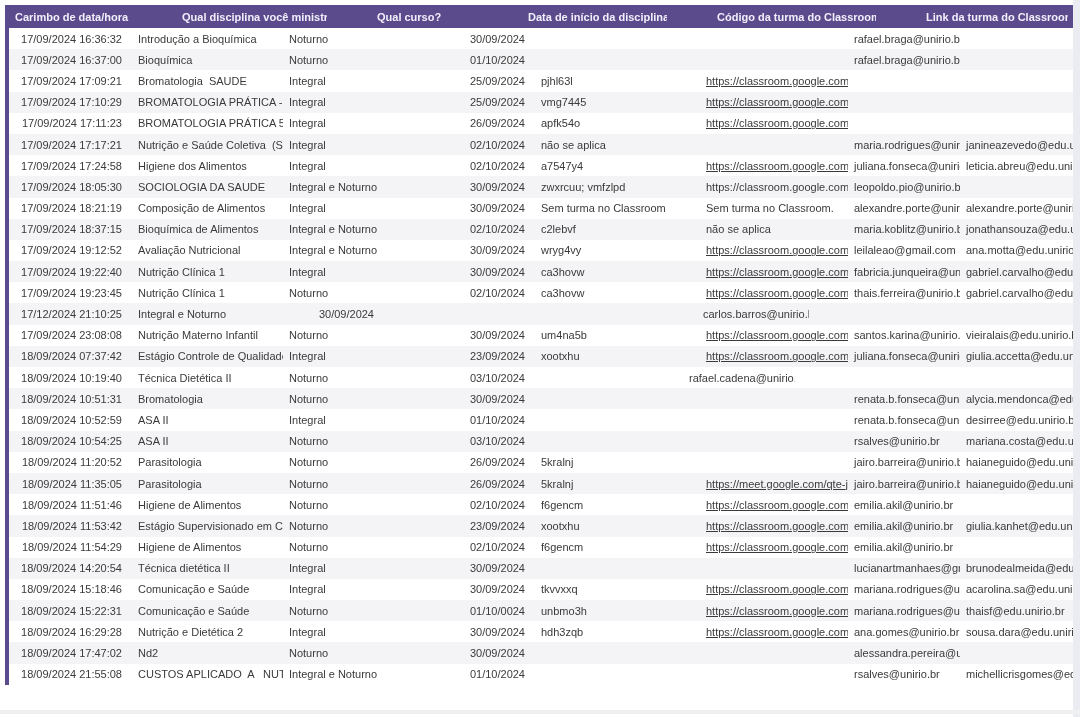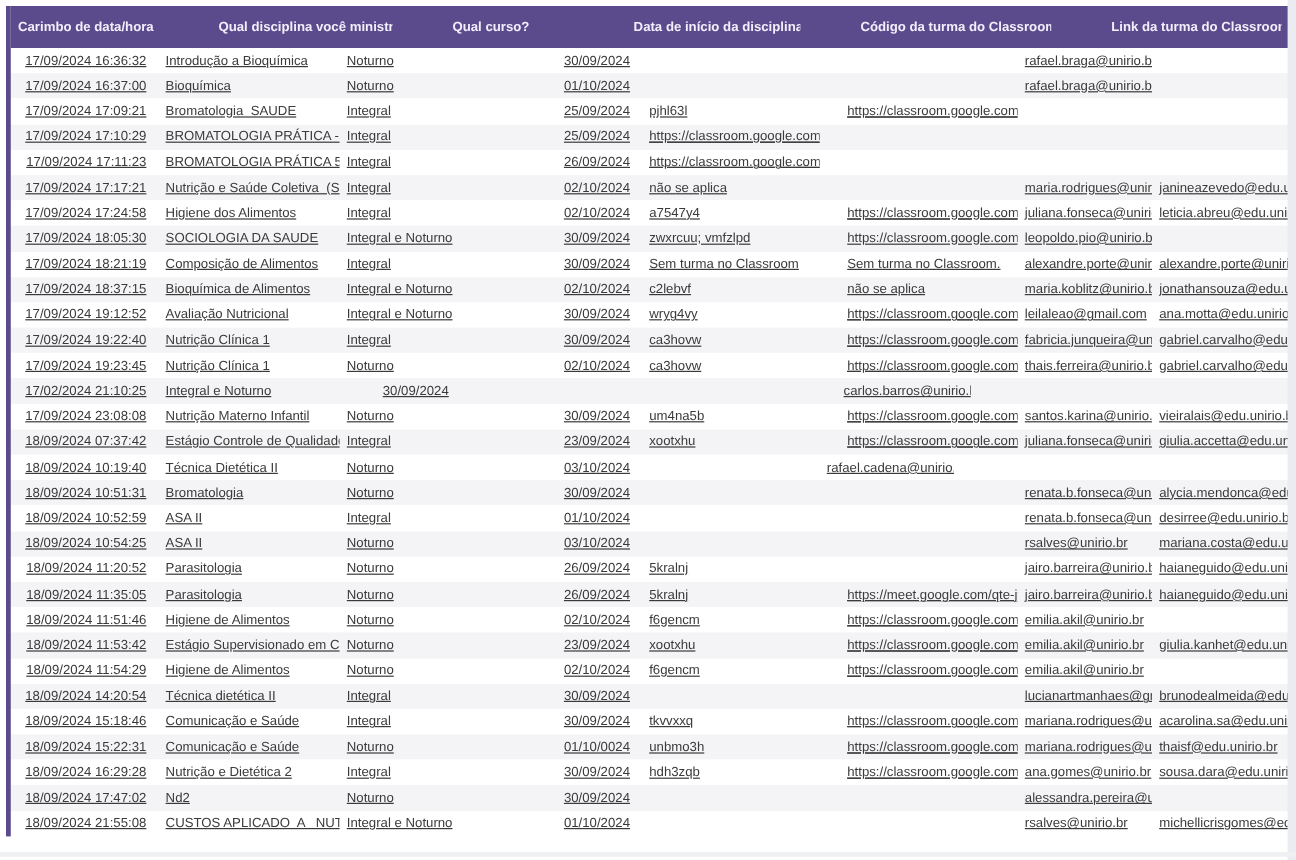--- a/index.html
+++ b/index.html
@@ -7,24 +7,24 @@
     width:1080px;height:717px;position:relative;overflow:hidden;
     font-family:"Liberation Sans","DejaVu Sans",sans-serif;
     color:var(--text,#3a3a3a);
   }
   .sheet{
     position:absolute;left:5px;top:5px;width:1069px;
     border-left:4px solid var(--header-bg,#5c4b8c);
     box-sizing:border-box;background:#ffffff;overflow:hidden;
   }
   .header-row{
-    display:flex;height:35px;background:var(--header-bg,#5c4b8c);
+    display:flex;height:23px;background:var(--header-bg,#5c4b8c);
     color:var(--header-text,#f2effc);font-weight:bold;gap:44px;
   }
-  .trow{display:flex;height:21.2px;background:#ffffff;text-decoration:underline;}
+  .trow{display:flex;height:21.2px;background:#ffffff;}
   .trow.even{background:var(--row-stripe,#f4f4f6);}
   .cell{
     box-sizing:border-box;padding:0 6px;white-space:pre;overflow:hidden;
     display:flex;align-items:center;font-size:11px;flex:none;
   }
   .hcell{font-size:11px;}
   .right{justify-content:flex-end;padding-right:10px;}
   .c0{width:123px}.c1{width:151px}.c2{width:107px}.c3{width:145px}
   .c4{width:165px}.c5{width:148px}.c6{width:112px}.c7{width:114px}
   a.lnk{color:var(--text,#3a3a3a);text-decoration:underline;cursor:pointer;}
@@ -81,29 +81,31 @@
         <div class="cell c4">pjhl63l</div>
         <div class="cell c5"><a class="lnk">https://classroom.google.com/c/N</a></div>
         <div class="cell c6"></div>
         <div class="cell c7"></div>
       </div>
       <div class="trow even">
         <div class="cell c0 right">17/09/2024 17:10:29</div>
         <div class="cell c1">BROMATOLOGIA PRÁTICA - 4a FEIR</div>
         <div class="cell c2">Integral</div>
         <div class="cell c3 right">25/09/2024</div>
+        <div class="cell c4">vmg7445</div>
         <div class="cell c5"><a class="lnk">https://classroom.google.com/c/N</a></div>
         <div class="cell c6"></div>
         <div class="cell c7"></div>
       </div>
       <div class="trow">
         <div class="cell c0 right">17/09/2024 17:11:23</div>
         <div class="cell c1">BROMATOLOGIA PRÁTICA 5a FEIRA</div>
         <div class="cell c2">Integral</div>
         <div class="cell c3 right">26/09/2024</div>
+        <div class="cell c4">apfk54o</div>
         <div class="cell c5"><a class="lnk">https://classroom.google.com/c/N</a></div>
         <div class="cell c6"></div>
         <div class="cell c7"></div>
       </div>
       <div class="trow even">
         <div class="cell c0 right">17/09/2024 17:17:21</div>
         <div class="cell c1">Nutrição e Saúde Coletiva  (SNP005</div>
         <div class="cell c2">Integral</div>
         <div class="cell c3 right">02/10/2024</div>
         <div class="cell c4">não se aplica</div>
@@ -175,21 +177,21 @@
         <div class="cell c0 right">17/09/2024 19:23:45</div>
         <div class="cell c1">Nutrição Clínica 1</div>
         <div class="cell c2">Noturno</div>
         <div class="cell c3 right">02/10/2024</div>
         <div class="cell c4">ca3hovw</div>
         <div class="cell c5"><a class="lnk">https://classroom.google.com/c/N</a></div>
         <div class="cell c6">thais.ferreira@unirio.br</div>
         <div class="cell c7">gabriel.carvalho@edu.un</div>
       </div>
       <div class="trow even">
-        <div class="cell c0 right">17/02/2024 21:10:25</div>
+        <div class="cell c0 right">17/12/2024 21:10:25</div>
         <div class="cell c2">Integral e Noturno</div>
         <div class="cell c3 right">30/09/2024</div>
         <div class="cell c4"></div>
         <div class="cell c5"></div>
         <div class="cell c6">carlos.barros@unirio.br</div>
         <div class="cell c7"></div>
       </div>
       <div class="trow">
         <div class="cell c0 right">17/09/2024 23:08:08</div>
         <div class="cell c1">Nutrição Materno Infantil</div>

